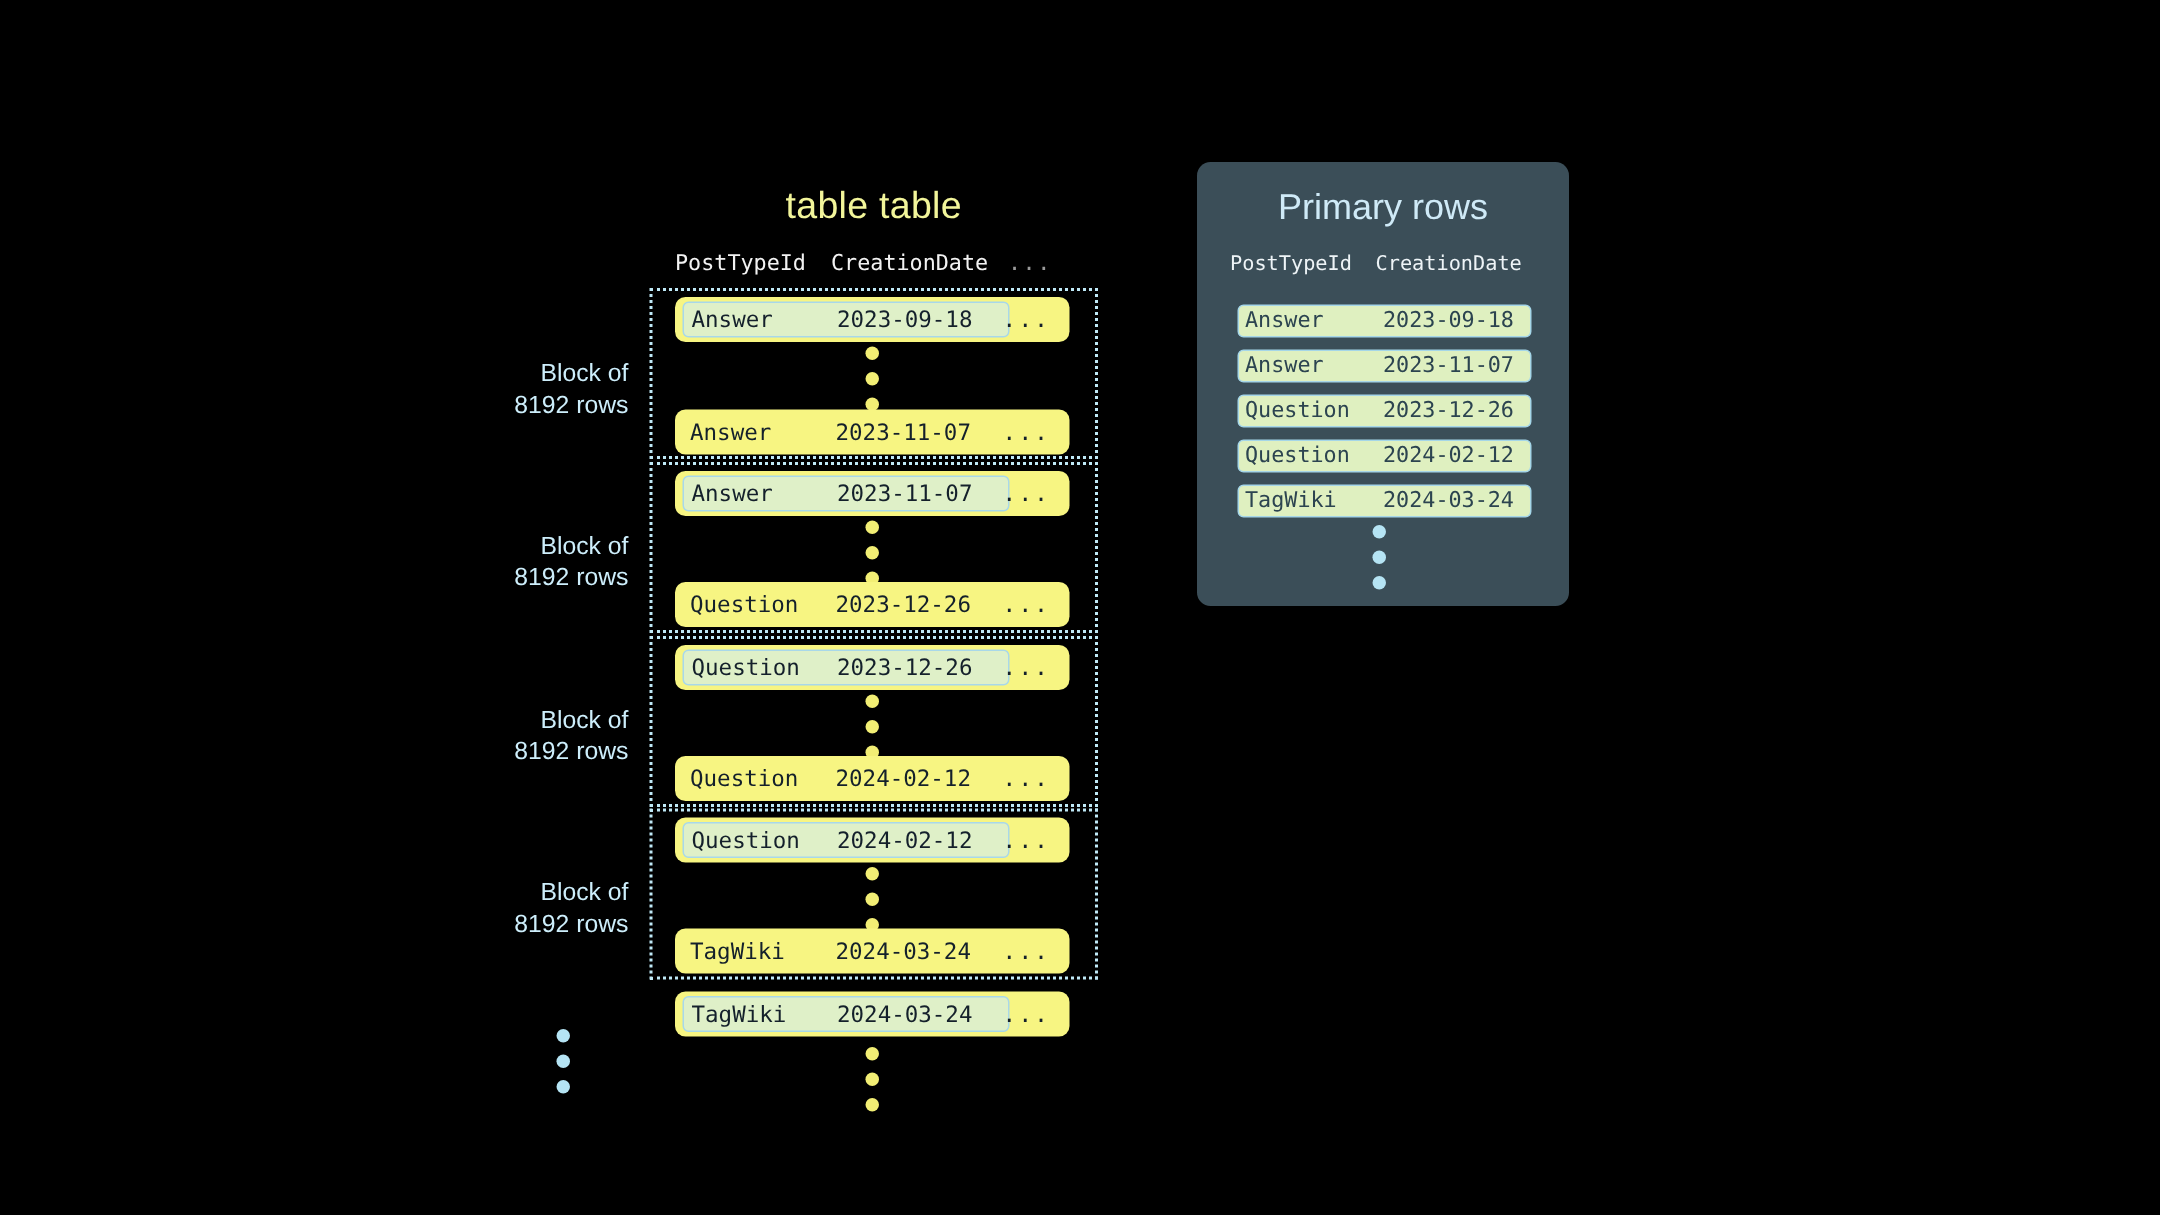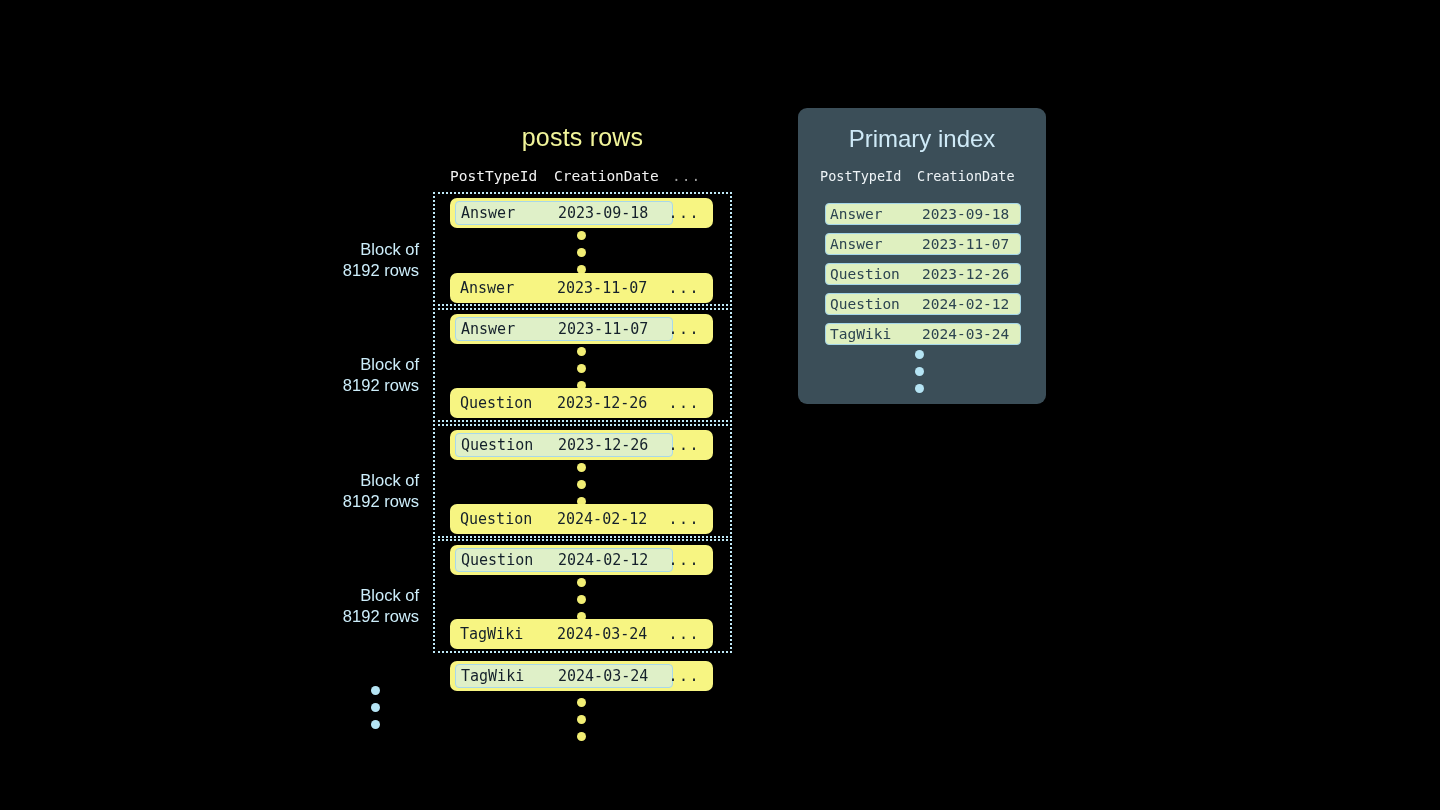--- a/index.html
+++ b/index.html
@@ -194,21 +194,21 @@
     color: #2c4450;
   }
   .index-row .ic-type { width: 96px; text-align: left; padding-left: 4px; box-sizing: border-box; }
   .index-row .ic-date { flex: 1; text-align: left; }
 </style>
 </head>
 <body>
 
 <div class="stage">
 
-  <div class="posts-title">posts rows</div>
+  <div class="posts-title">table table</div>
 
   <div class="posts-header">
     <span class="h-type">PostTypeId</span>
     <span class="h-date">CreationDate</span>
     <span class="h-more">...</span>
   </div>
 
   <div class="block" style="top:192px; height:114px;"></div>
   <div class="block-label" style="top:239px;">
     <div>Block of</div>
@@ -321,21 +321,21 @@
       <i></i>
       <i></i>
     </div>
   <div class="vdots-blue" style="left:371px; top:686px;">
       <i></i>
       <i></i>
       <i></i>
     </div>
 
   <div class="index-panel">
-    <div class="index-title">Primary index</div>
+    <div class="index-title">Primary rows</div>
     <div class="index-header">
       <span class="ih-type">PostTypeId</span>
       <span class="ih-date">CreationDate</span>
     </div>
   </div>
 
   <div class="index-row" style="top:203px;">
     <span class="ic-type">Answer</span>
     <span class="ic-date">2023-09-18</span>
   </div>

